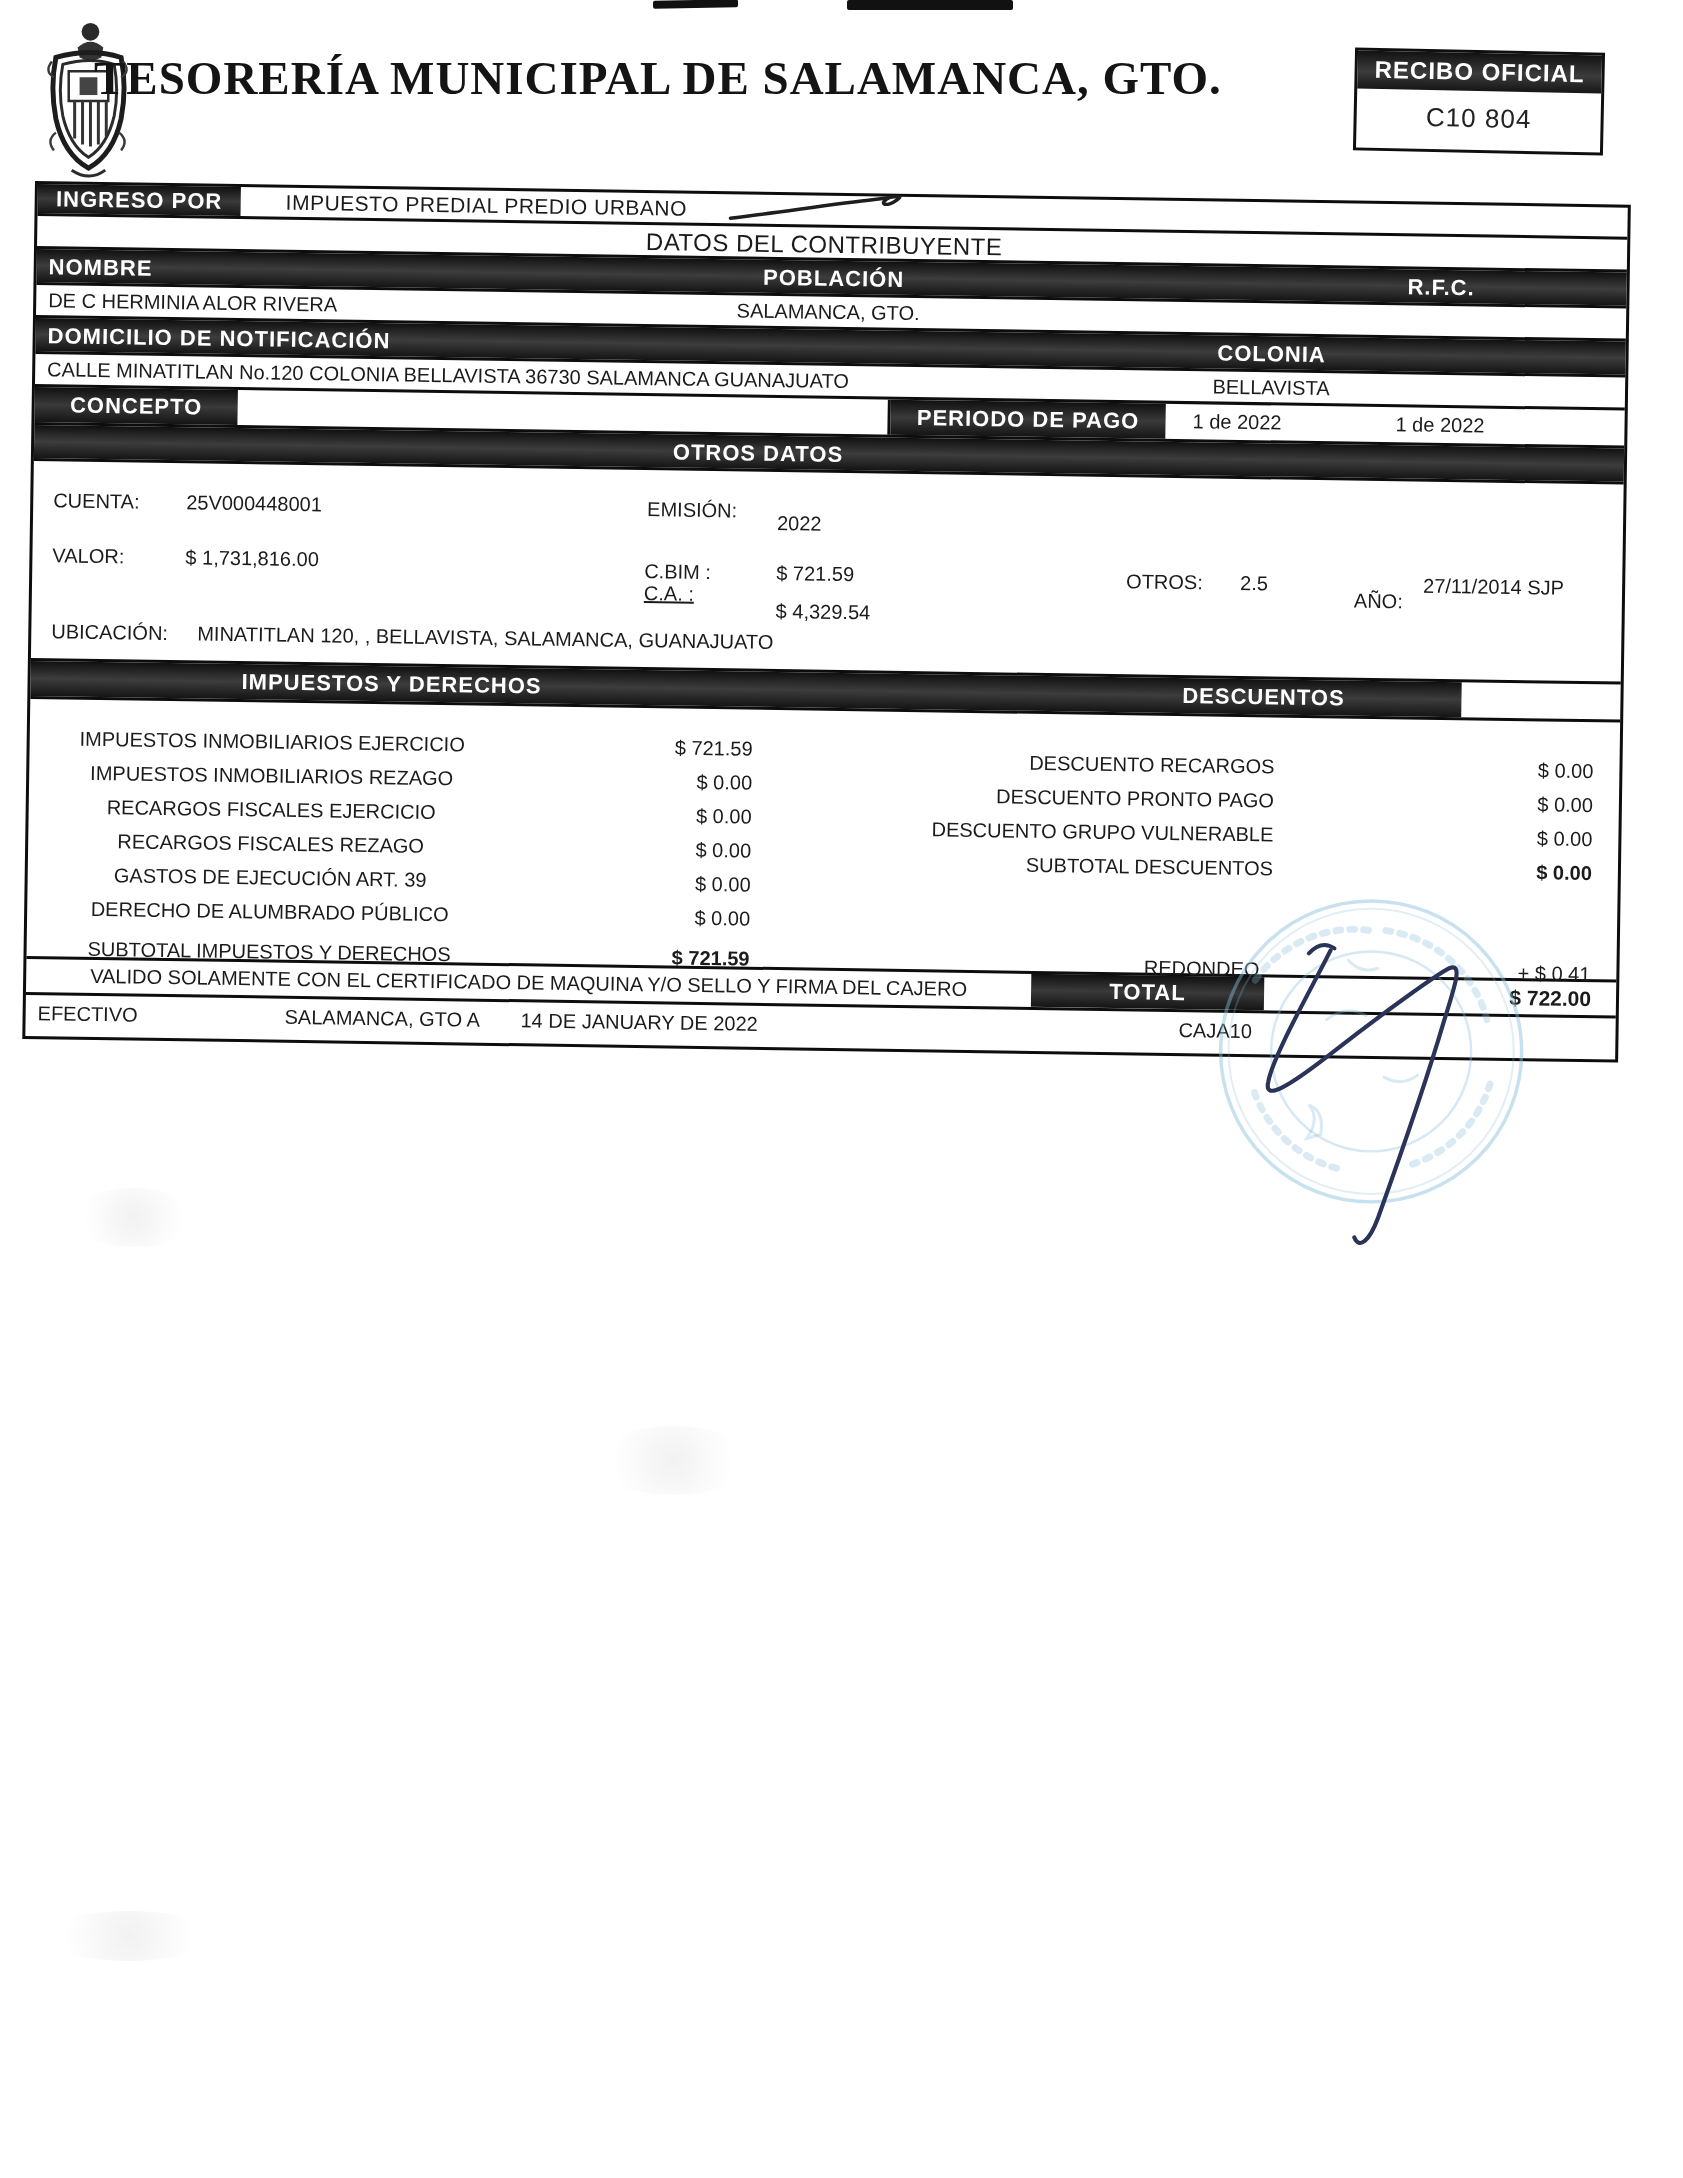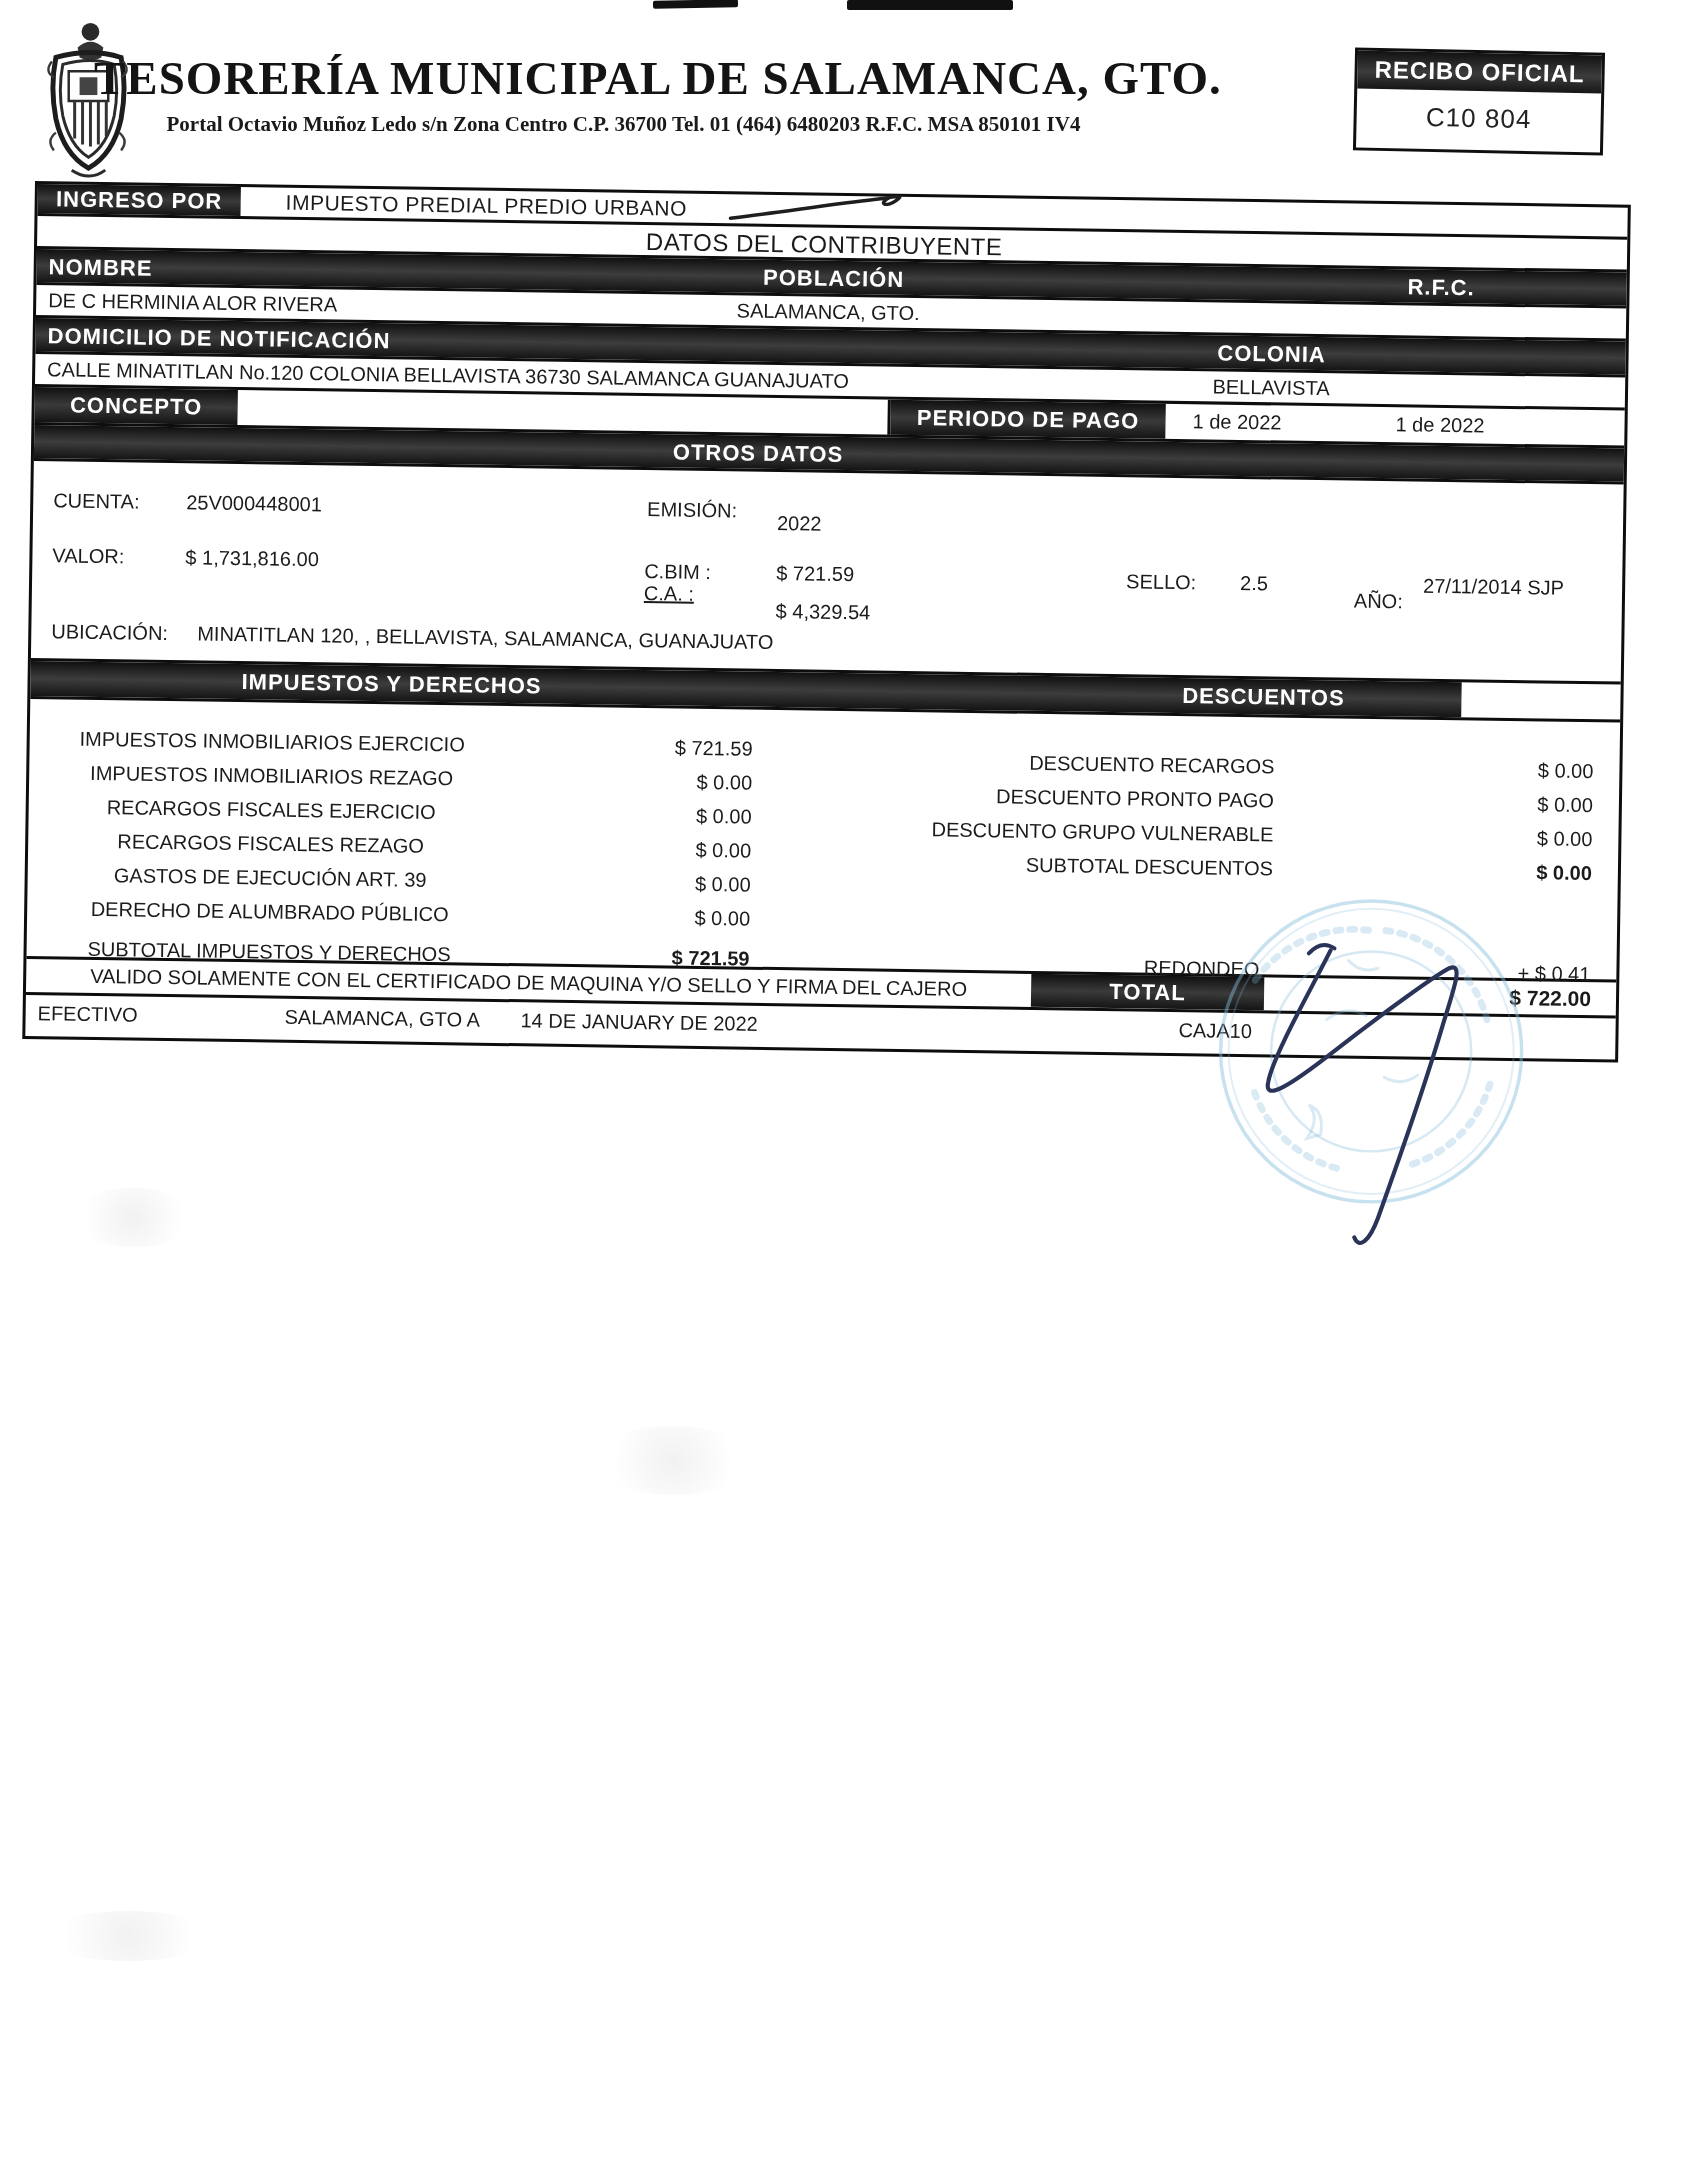--- a/index.html
+++ b/index.html
@@ -65,21 +65,20 @@
         <rect x="44" y="64" width="18" height="18" fill="#444" stroke="none"></rect>
 
         <path d="M16 48 q-8 10 2 16 M88 48 q8 10 -2 16 M20 120 q-10 8 -2 18 M84 120 q10 8 2 18" stroke="#3a3a3a" stroke-width="2.5"></path>
         <path d="M36 158 q18 12 34 0" stroke="#2b2b2b" stroke-width="3"></path>
       </g>
     </svg>
   </div>
 
   <div class="title-block">
     <div class="doc-title">TESORERÍA MUNICIPAL DE SALAMANCA, GTO.</div>
-    <div class="doc-address">Portal Octavio Muñoz Ledo s/n Zona Centro C.P. 36700 Tel. 01 (464) 6480203 R.F.C. MSA 850101 IV4</div>
   </div>
 
   <div class="receipt-box">
     <div class="receipt-box-hd">RECIBO OFICIAL</div>
     <div class="receipt-box-no">C10 804</div>
   </div>
 
   <div class="tbl">
 
     <div class="row" style="height:32px;">
@@ -140,21 +139,21 @@
       <span class="abs t20" style="left:744px;top:40px;">2022</span>
 
       <span class="abs t20" style="left:20px;top:83px;">VALOR:</span>
       <span class="abs t20" style="left:153px;top:83px;">$ 1,731,816.00</span>
 
       <span class="abs t20" style="left:612px;top:90px;">C.BIM :</span>
       <span class="abs t20" style="left:744px;top:90px;">$ 721.59</span>
       <span class="abs t20" style="left:612px;top:112px;text-decoration:underline;">C.A.  :</span>
       <span class="abs t20" style="left:744px;top:128px;">$ 4,329.54</span>
 
-      <span class="abs t20" style="left:1094px;top:93px;">SELLO:</span>
+      <span class="abs t20" style="left:1094px;top:93px;">OTROS:</span>
       <span class="abs t20" style="left:1208px;top:93px;">2.5</span>
       <span class="abs t20" style="left:1322px;top:109px;">AÑO:</span>
       <span class="abs t20" style="left:1391px;top:93px;">27/11/2014 SJP</span>
 
       <span class="abs t20" style="left:20px;top:159px;">UBICACIÓN:</span>
       <span class="abs t20" style="left:166px;top:159px;">MINATITLAN 120, , BELLAVISTA, SALAMANCA, GUANAJUATO</span>
     </div>
 
     <div class="row" style="height:38px;">
       <div class="bar abs" style="left:0;top:0;width:1431px;height:35px;">

